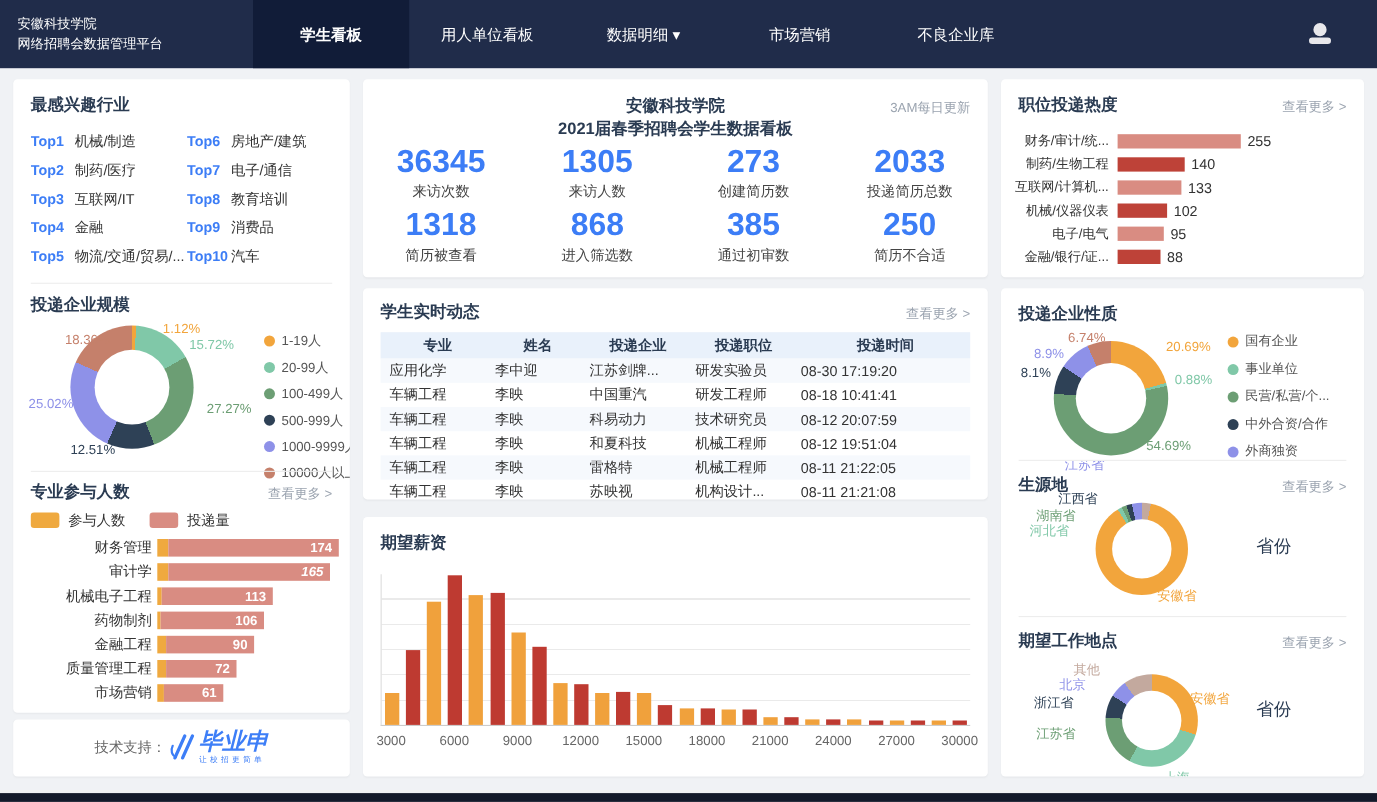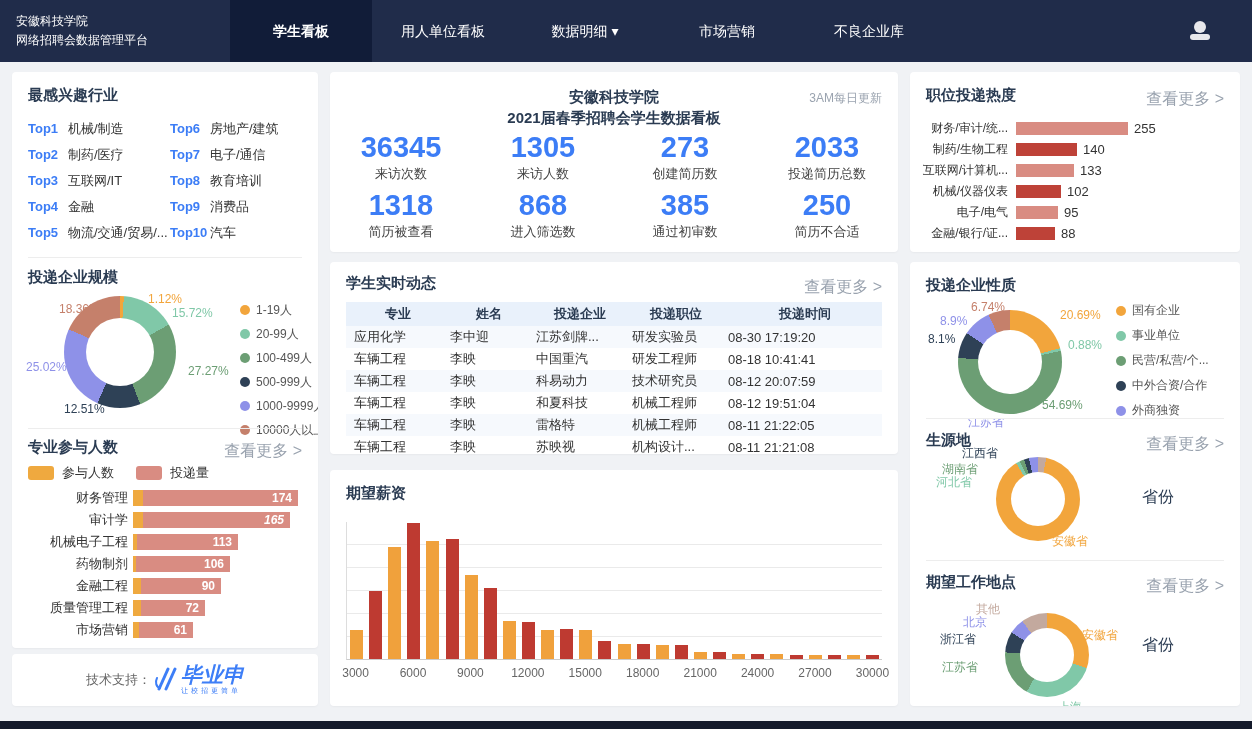--- a/index.html
+++ b/index.html
@@ -15,21 +15,21 @@
   .brand{position:absolute;left:16px;top:12px;color:#fff;font-size:12px;line-height:19px;}
   .tabs{position:absolute;left:230px;top:0;height:62px;display:flex;}
   .tab{width:142px;height:62px;line-height:62px;text-align:center;color:#fff;font-size:14px;cursor:pointer;}
   .tab.active{background:var(--nav-active);font-weight:bold;}
   .user-ico{position:absolute;right:40px;top:19px;width:24px;height:24px;}
   .user-ico .head{position:absolute;left:6px;top:2px;width:12px;height:12px;border-radius:50%;background:#E8E8EC;}
   .user-ico .body{position:absolute;left:2px;top:15px;width:20px;height:6px;border-radius:3px;background:#E8E8EC;}
   
   .card{position:absolute;background:#fff;border-radius:4px;box-shadow:0 1px 2px rgba(0,0,0,0.04);overflow:hidden;}
   .ctitle{position:absolute;left:16px;font-size:15px;font-weight:bold;color:var(--title);}
-  .more{position:absolute;right:16px;font-size:16px;color:#9AA3AF;cursor:pointer;}
+  .more{position:absolute;right:16px;font-size:12px;color:#9AA3AF;cursor:pointer;}
   .hr{position:absolute;left:16px;right:16px;height:1px;background:#EDEDED;}
   
   #card-left{left:12px;top:72px;width:306px;height:576px;}
   .ind-grid{position:absolute;left:16px;top:48px;width:276px;display:grid;grid-template-columns:142px 1fr;grid-template-rows:repeat(5,26px);grid-auto-flow:column;}
   .ind-item{font-size:13px;color:var(--text);white-space:nowrap;overflow:hidden;}
   .ind-item .rank{color:var(--blue);font-weight:bold;display:inline-block;min-width:40px;}
   .donut{position:absolute;border-radius:50%;}
   .donut::after{content:"";position:absolute;background:#fff;border-radius:50%;}
   #donut-size{left:52px;top:224px;width:112px;height:112px;}
   #donut-size::after{left:22px;top:22px;width:68px;height:68px;}
@@ -37,21 +37,21 @@
   .c-orange{color:var(--orange);} .c-teal{color:var(--teal);} .c-green{color:var(--green);}
   .c-navy{color:var(--navy);} .c-purple{color:var(--purple);} .c-salmon{color:var(--salmon);margin-left:17px;} .c-tan{color:var(--tan);}
   .legend{position:absolute;display:flex;flex-direction:column;}
   .legend .li{display:flex;align-items:center;font-size:12px;color:#555;white-space:nowrap;}
   .legend .dot{width:10px;height:10px;border-radius:50%;margin-right:6px;flex:0 0 10px;}
   #legend-size{left:228px;top:226px;}
   #legend-size .li{height:24px;}
   .mp-legend{position:absolute;left:16px;top:392px;display:flex;align-items:center;font-size:13px;color:var(--text);}
   .mp-legend .sw{width:26px;height:14px;border-radius:3px;margin-right:8px;}
   .mp-legend .g2{margin-left:22px;}
-  #major-bars{position:absolute;left:2px;top:415px;width:282px;padding-left:20px;}
+  #major-bars{position:absolute;left:12px;top:415px;width:282px;padding-left:20px;}
   .mrow{height:22px;display:flex;align-items:center;}
   .mrow .ml{width:94px;text-align:right;font-size:13px;color:var(--text);flex:0 0 94px;}
   .mrow .mbar{display:flex;height:16px;margin-left:5px;}
   .mrow .oseg{background:#EFA93F;height:16px;}
   .mrow .pseg{background:var(--pink);height:16px;position:relative;}
   .mrow .pseg span{position:absolute;right:6px;top:1px;font-size:12px;font-weight:bold;color:#fff;}
   
   #card-support{left:12px;top:654px;width:306px;height:52px;}
   .sup{position:absolute;left:0;top:0;width:100%;height:100%;display:flex;align-items:center;justify-content:center;}
   .sup .pre{font-size:13px;color:#666;}

